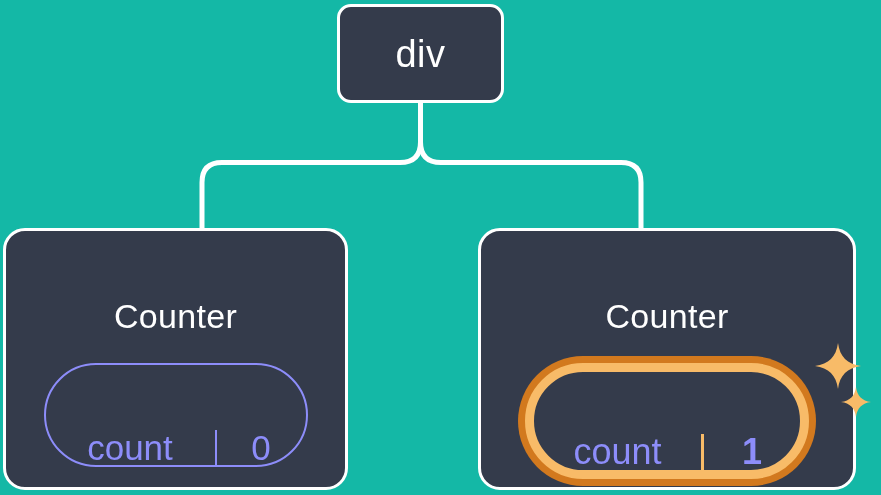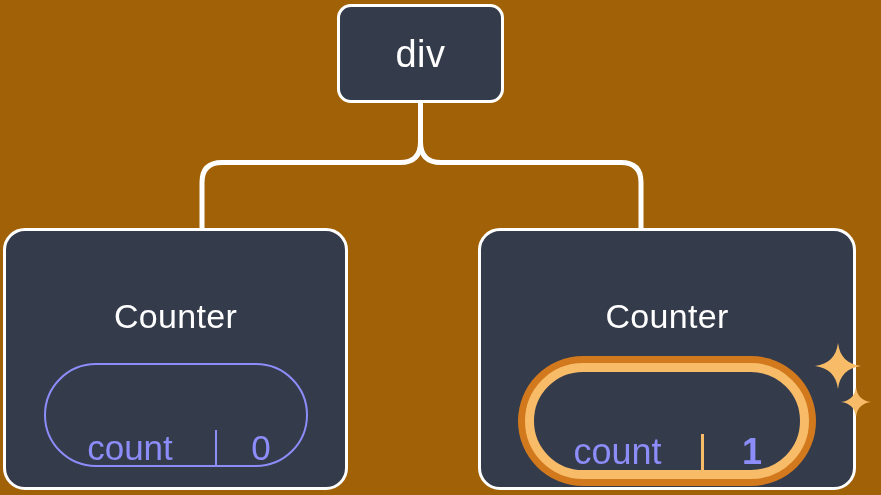--- a/index.html
+++ b/index.html
@@ -10,21 +10,21 @@
     width: 881px;
     height: 495px;
     overflow: hidden;
     font-family: "Liberation Sans", sans-serif;
     background: #4d6670;
   }
   #stage {
     position: relative;
     width: 881px;
     height: 495px;
-    background: #a16207;
+    background: #14b8a6;
   }
 
   
   #edges {
     position: absolute;
     left: 0;
     top: 0;
     width: 881px;
     height: 495px;
     pointer-events: none;

